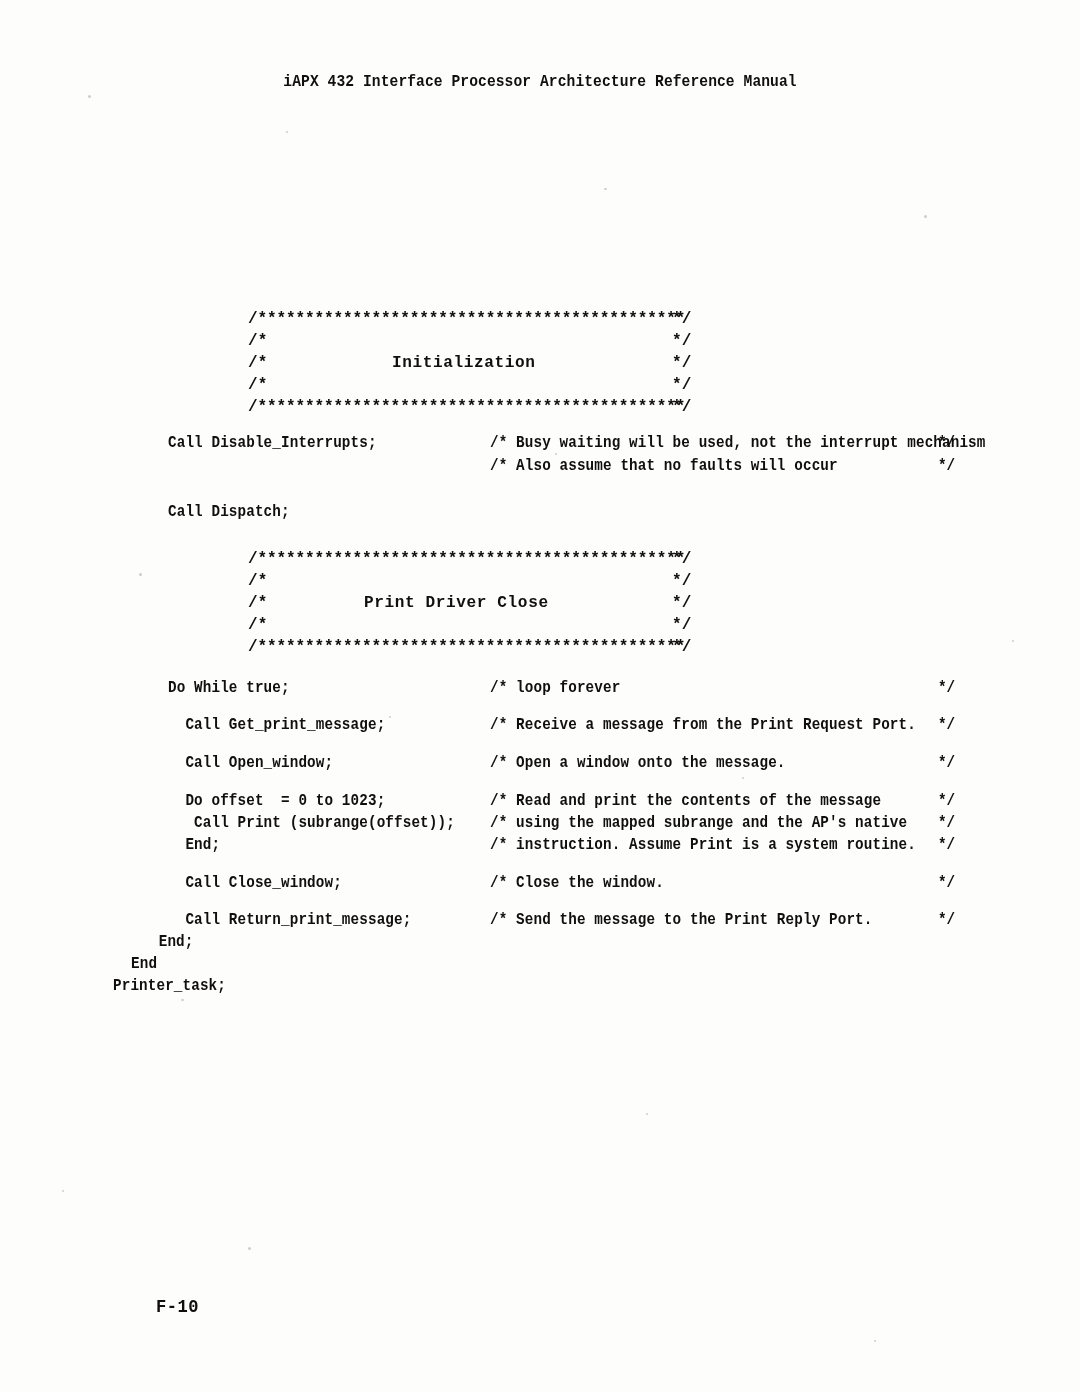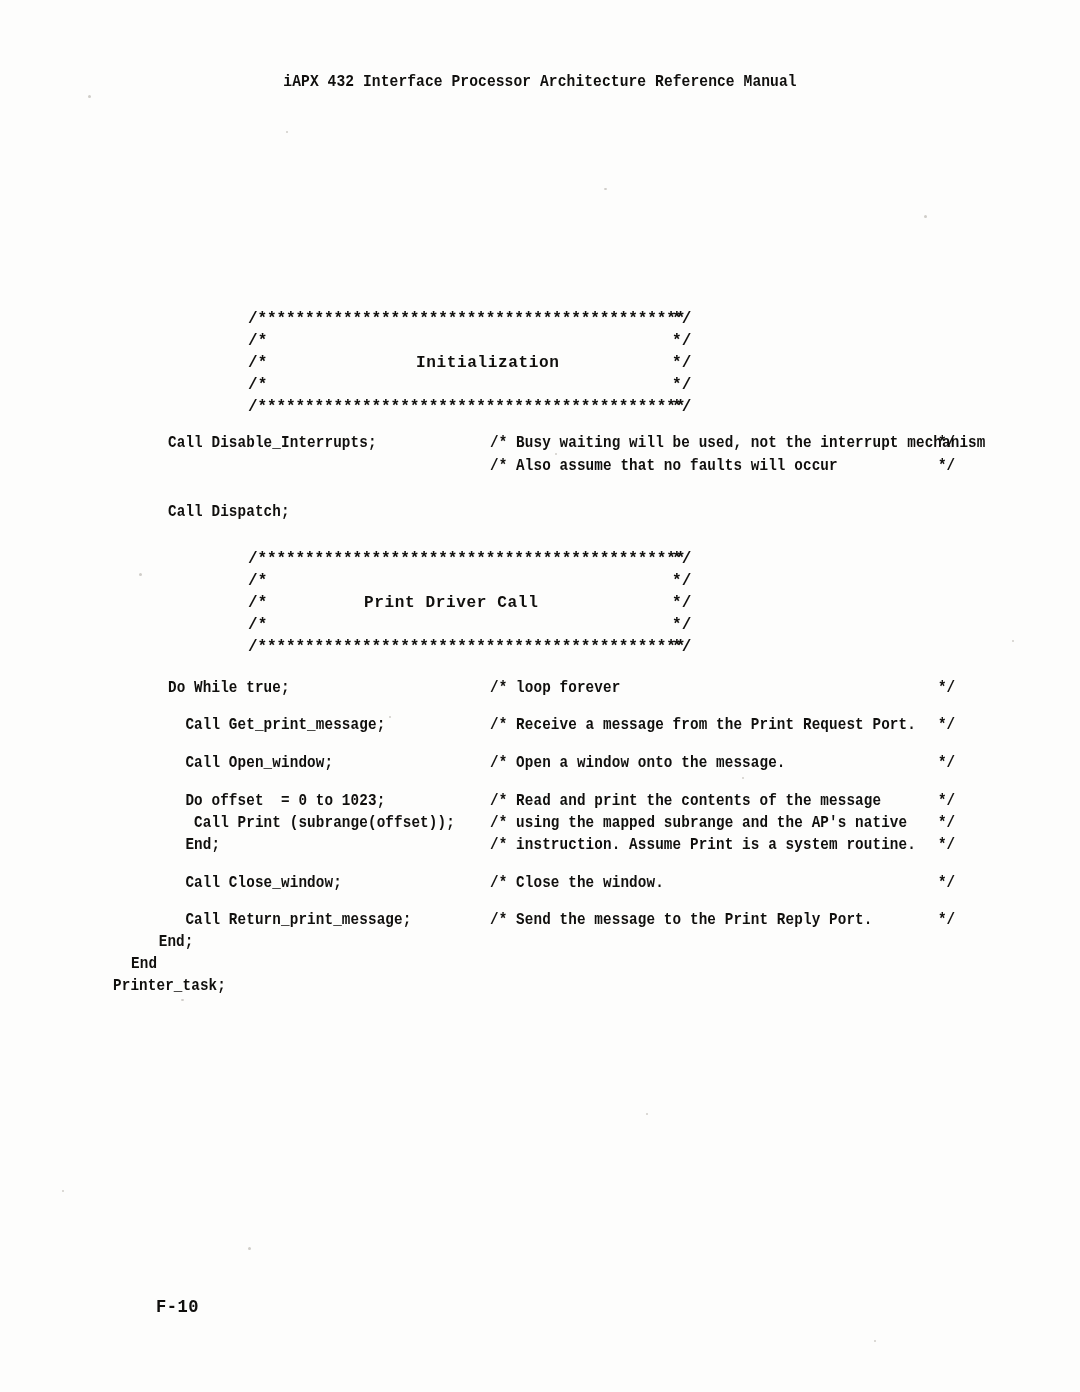--- a/index.html
+++ b/index.html
@@ -153,21 +153,21 @@
   <div class="code">
 
     <div>
       <div class="banner-rule" style="top:0px;">/*********************************************</div>
       <div class="banner-end" style="top:0px;">*/</div>
 
       <div class="banner" style="top:22px;">/*</div>
       <div class="banner-end" style="top:22px;">*/</div>
 
       <div class="banner" style="top:44px;">/*</div>
-      <div class="banner-title" style="top:44px; left:392px;margin-left:24px;">Initialization</div>
+      <div class="banner-title" style="top:44px; left:392px;">Initialization</div>
       <div class="banner-end" style="top:44px;">*/</div>
 
       <div class="banner" style="top:66px;">/*</div>
       <div class="banner-end" style="top:66px;">*/</div>
 
       <div class="banner-rule" style="top:88px;">/*********************************************</div>
       <div class="banner-end" style="top:88px;">*/</div>
     </div>
 
     <div>
@@ -186,21 +186,21 @@
     </div>
 
     <div>
       <div class="banner-rule" style="top:240px;">/*********************************************</div>
       <div class="banner-end" style="top:240px;">*/</div>
 
       <div class="banner" style="top:262px;">/*</div>
       <div class="banner-end" style="top:262px;">*/</div>
 
       <div class="banner" style="top:284px;">/*</div>
-      <div class="banner-title" style="top:284px; left:364px;">Print Driver Call</div>
+      <div class="banner-title" style="top:284px; left:364px;">Print Driver Close</div>
       <div class="banner-end" style="top:284px;">*/</div>
 
       <div class="banner" style="top:306px;">/*</div>
       <div class="banner-end" style="top:306px;">*/</div>
 
       <div class="banner-rule" style="top:328px;">/*********************************************</div>
       <div class="banner-end" style="top:328px;">*/</div>
     </div>
 
     <div>

